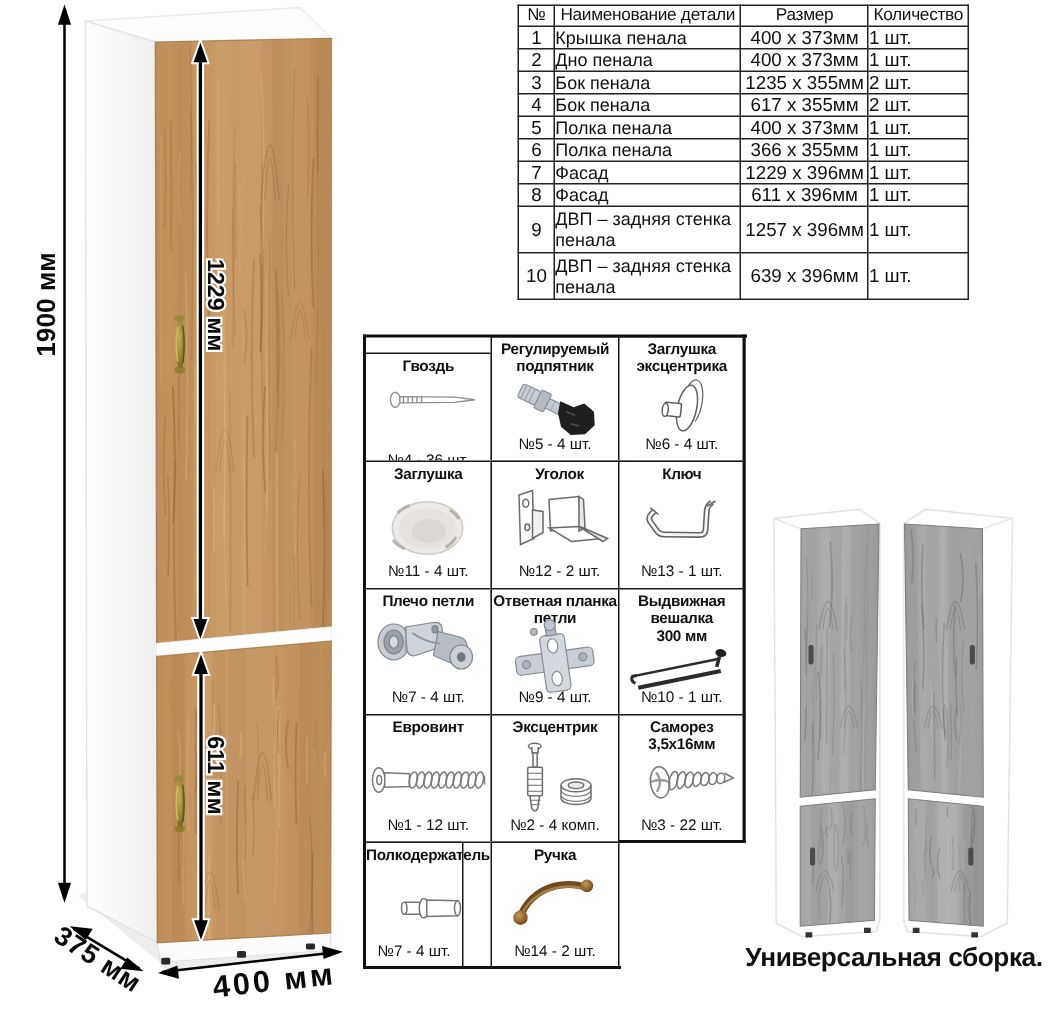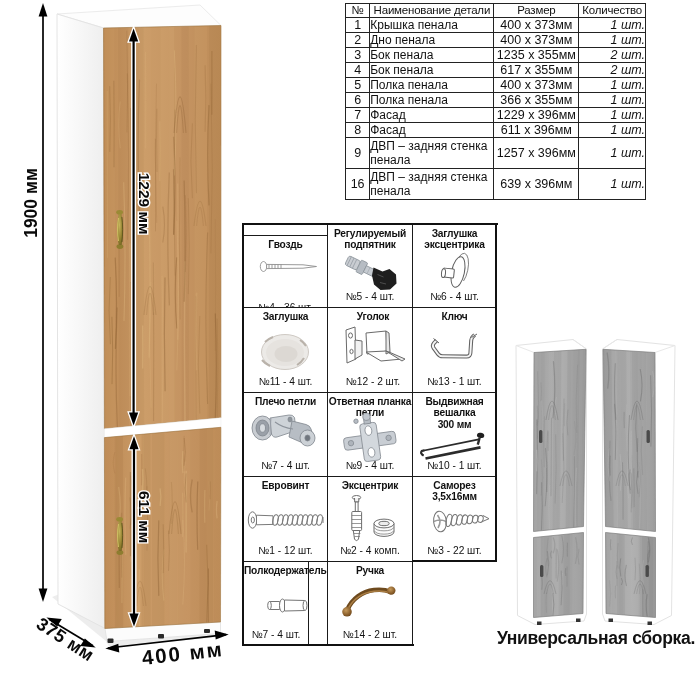--- a/index.html
+++ b/index.html
@@ -6,21 +6,21 @@
 body{width:700px;height:683px;position:relative;font-family:"Liberation Sans",sans-serif;overflow:hidden;}
 #page{position:absolute;left:0;top:0;width:700px;height:683px;}
 table.parts{position:absolute;left:345px;top:3px;border-collapse:collapse;table-layout:fixed;
   width:301px;font-size:12.5px;color:#111;line-height:13px;}
 table.parts td,table.parts th{border:1px solid #222;padding:0;overflow:hidden;}
 table.parts td.num,table.parts td.size,table.parts td.qty,table.parts th{white-space:nowrap;}
 table.parts th{font-weight:normal;text-align:center;font-size:11.5px;letter-spacing:-0.2px;}
 td.num{text-align:center;}
 td.name{text-align:left;padding-left:6px;white-space:normal;line-height:14px;font-size:12px;}
 td.size{text-align:center;}
-td.qty{text-align:right;font-style:italic;}
+td.qty{text-align:left;}
 .gcell{position:absolute;background:#fff;border:1px solid #1a1a1a;box-sizing:border-box;}
 .gtitle{position:absolute;left:0;right:0;top:2.5px;text-align:center;font-weight:bold;
   font-size:10.2px;line-height:11.5px;color:#111;letter-spacing:-0.2px;}
 .glabel{position:absolute;left:0;right:0;bottom:5px;text-align:center;font-weight:normal;
   font-size:10.2px;color:#111;}
 .caption{position:absolute;left:486px;top:628px;width:220px;text-align:center;
   font-weight:bold;font-size:17.5px;color:#111;letter-spacing:-0.3px;}
 svg.overlay{position:absolute;left:0;top:0;pointer-events:none;}
 </style>
 </head>
@@ -89,21 +89,21 @@
           <td class="size">611 х 396мм</td>
           <td class="qty">1 шт.</td>
         </tr>
 <tr style="height:31px">
           <td class="num">9</td>
           <td class="name">ДВП – задняя стенка пенала</td>
           <td class="size">1257 х 396мм</td>
           <td class="qty">1 шт.</td>
         </tr>
 <tr style="height:31px">
-          <td class="num">16</td>
+          <td class="num">10</td>
           <td class="name">ДВП – задняя стенка пенала</td>
           <td class="size">639 х 396мм</td>
           <td class="qty">1 шт.</td>
         </tr>
 </tbody>
     </table>
 
 <div class="gcell" style="left:243px;top:224px;width:85px;height:84px;margin-top:11px;">
       <div class="gtitle">Гвоздь</div>
       <div class="glabel">№4 - 36 шт.</div>

